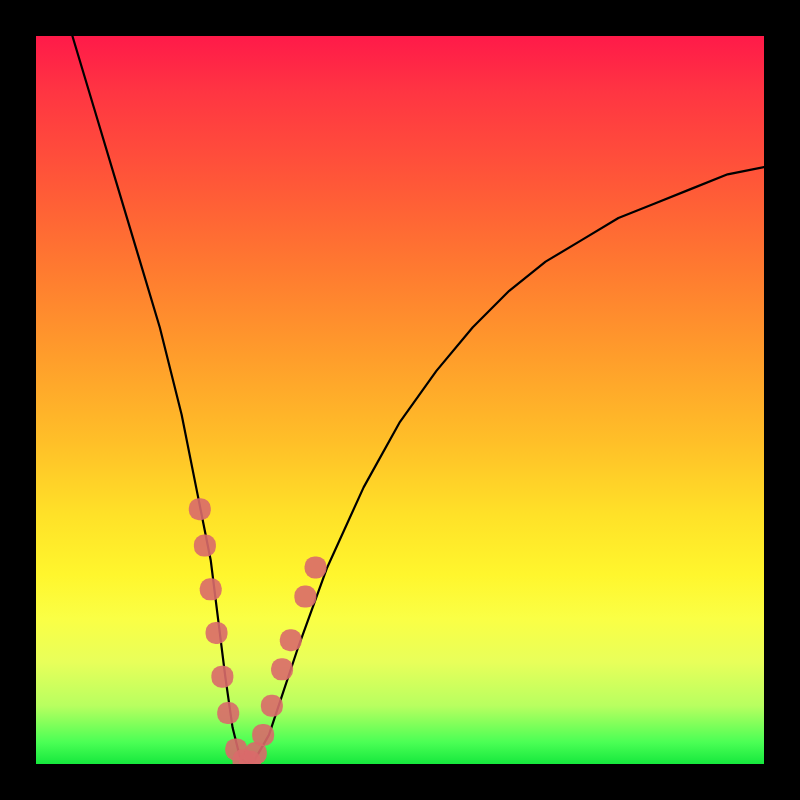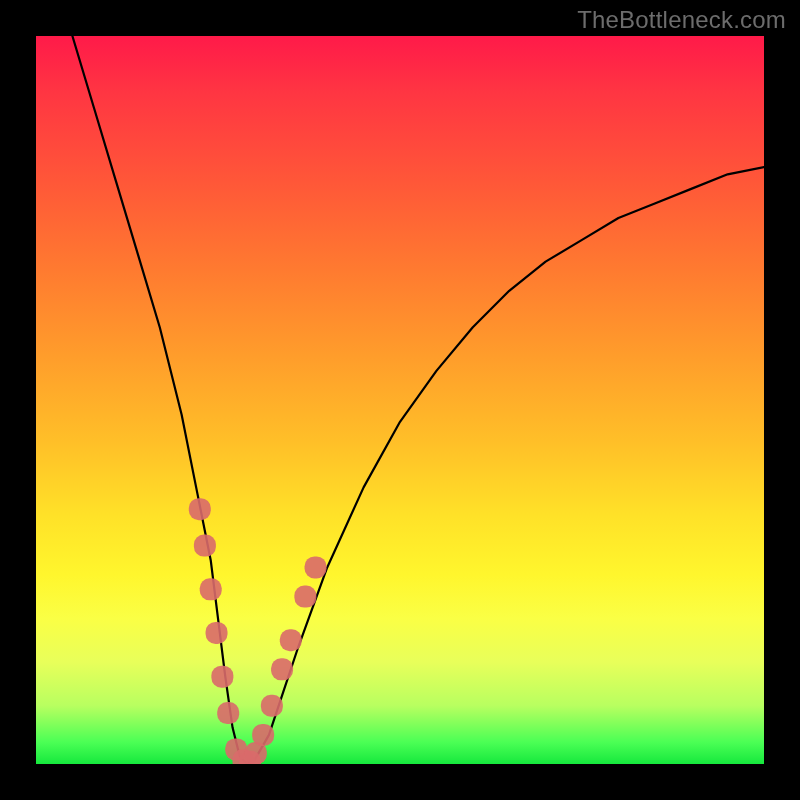--- a/index.html
+++ b/index.html
@@ -57,21 +57,20 @@
     top: 0;
     width: 728px;
     height: 728px;
   }
 </style>
 </head>
 <body>
 
 <div class="chart-frame">
 
-  <div class="watermark">TheBottleneck.com</div>
 
   <div class="plot-area">
     <svg class="curve-layer" viewBox="0 0 728 728" preserveAspectRatio="none">
       <path id="curve-path" fill="none" stroke="#000000" stroke-width="2.2" stroke-linecap="round" stroke-linejoin="round" d="M36.40 0.00 L58.24 72.80 L80.08 145.60 L101.92 218.40 L123.76 291.20 L145.60 378.56 L160.16 451.36 L174.72 524.16 L182.00 582.40 L189.28 640.64 L196.56 691.60 L203.84 720.72 L211.12 728.00 L218.40 724.36 L232.96 698.88 L247.52 655.20 L262.08 611.52 L291.20 531.44 L327.60 451.36 L364.00 385.84 L400.40 334.88 L436.80 291.20 L473.20 254.80 L509.60 225.68 L546.00 203.84 L582.40 182.00 L618.80 167.44 L655.20 152.88 L691.60 138.32 L728.00 131.04"></path>
       <g id="marker-group">
           <rect x="152.80" y="462.20" width="22.00" height="22.00" rx="9.90" ry="9.90" fill="#d96a6a" fill-opacity="0.9"></rect>
           <rect x="157.90" y="498.60" width="22.00" height="22.00" rx="9.90" ry="9.90" fill="#d96a6a" fill-opacity="0.9"></rect>
           <rect x="163.72" y="542.28" width="22.00" height="22.00" rx="9.90" ry="9.90" fill="#d96a6a" fill-opacity="0.9"></rect>
           <rect x="169.54" y="585.96" width="22.00" height="22.00" rx="9.90" ry="9.90" fill="#d96a6a" fill-opacity="0.9"></rect>
           <rect x="175.37" y="629.64" width="22.00" height="22.00" rx="9.90" ry="9.90" fill="#d96a6a" fill-opacity="0.9"></rect>

